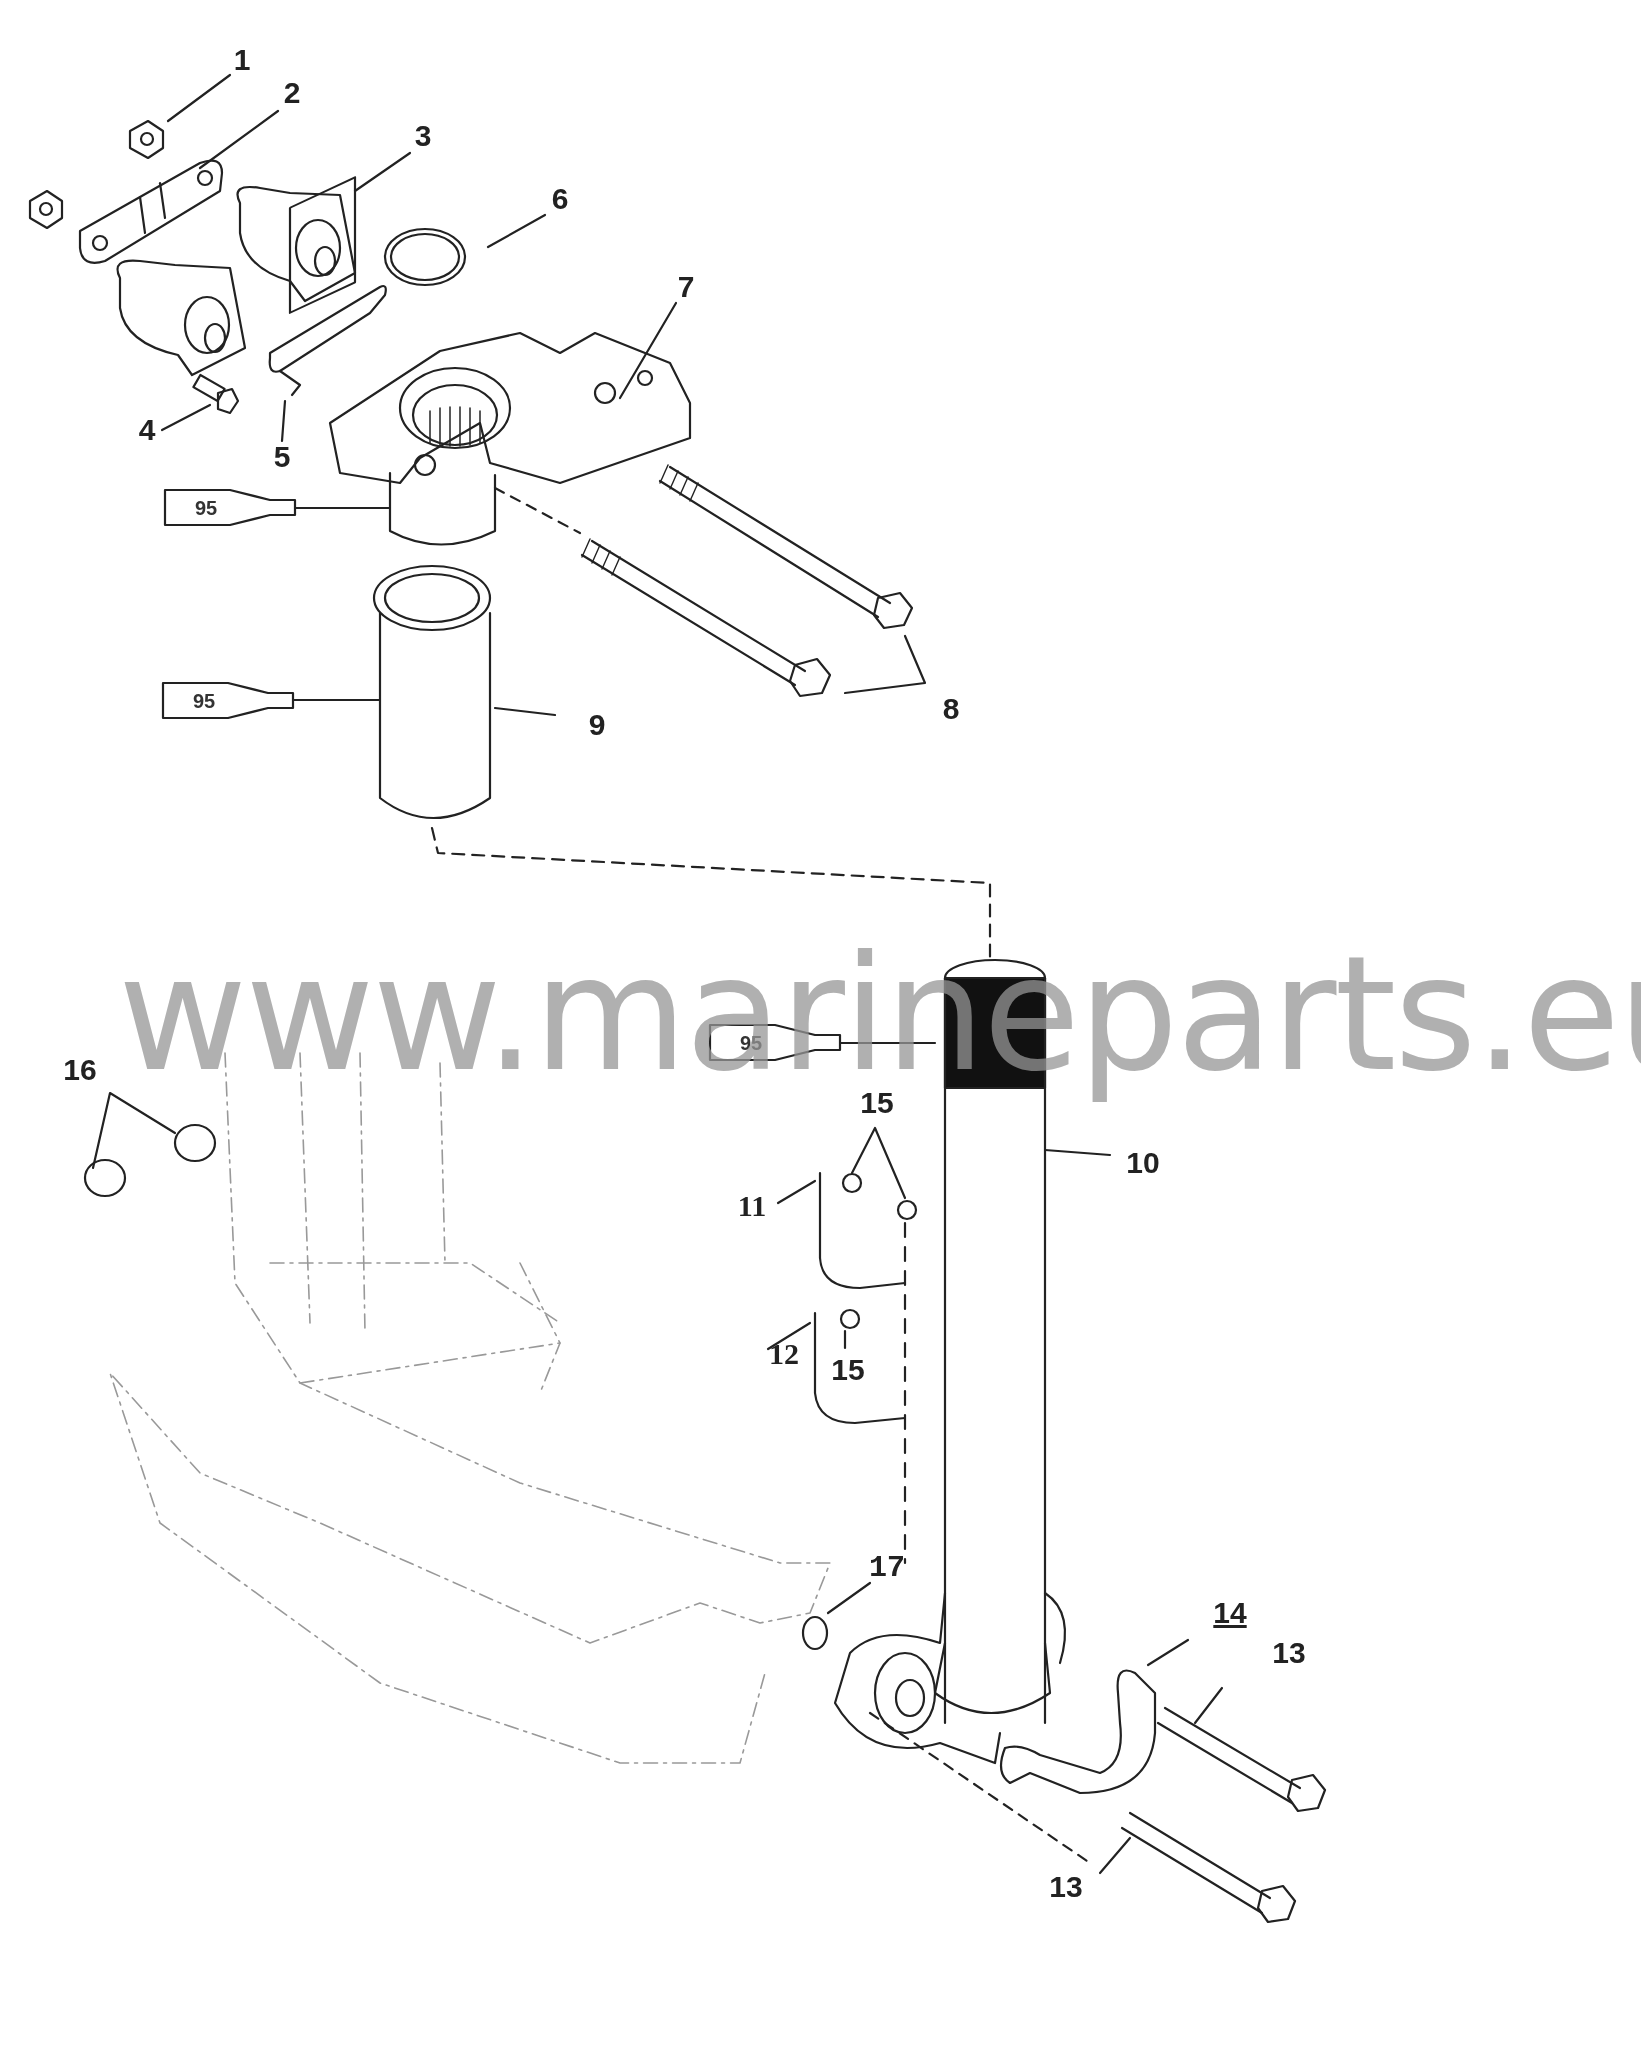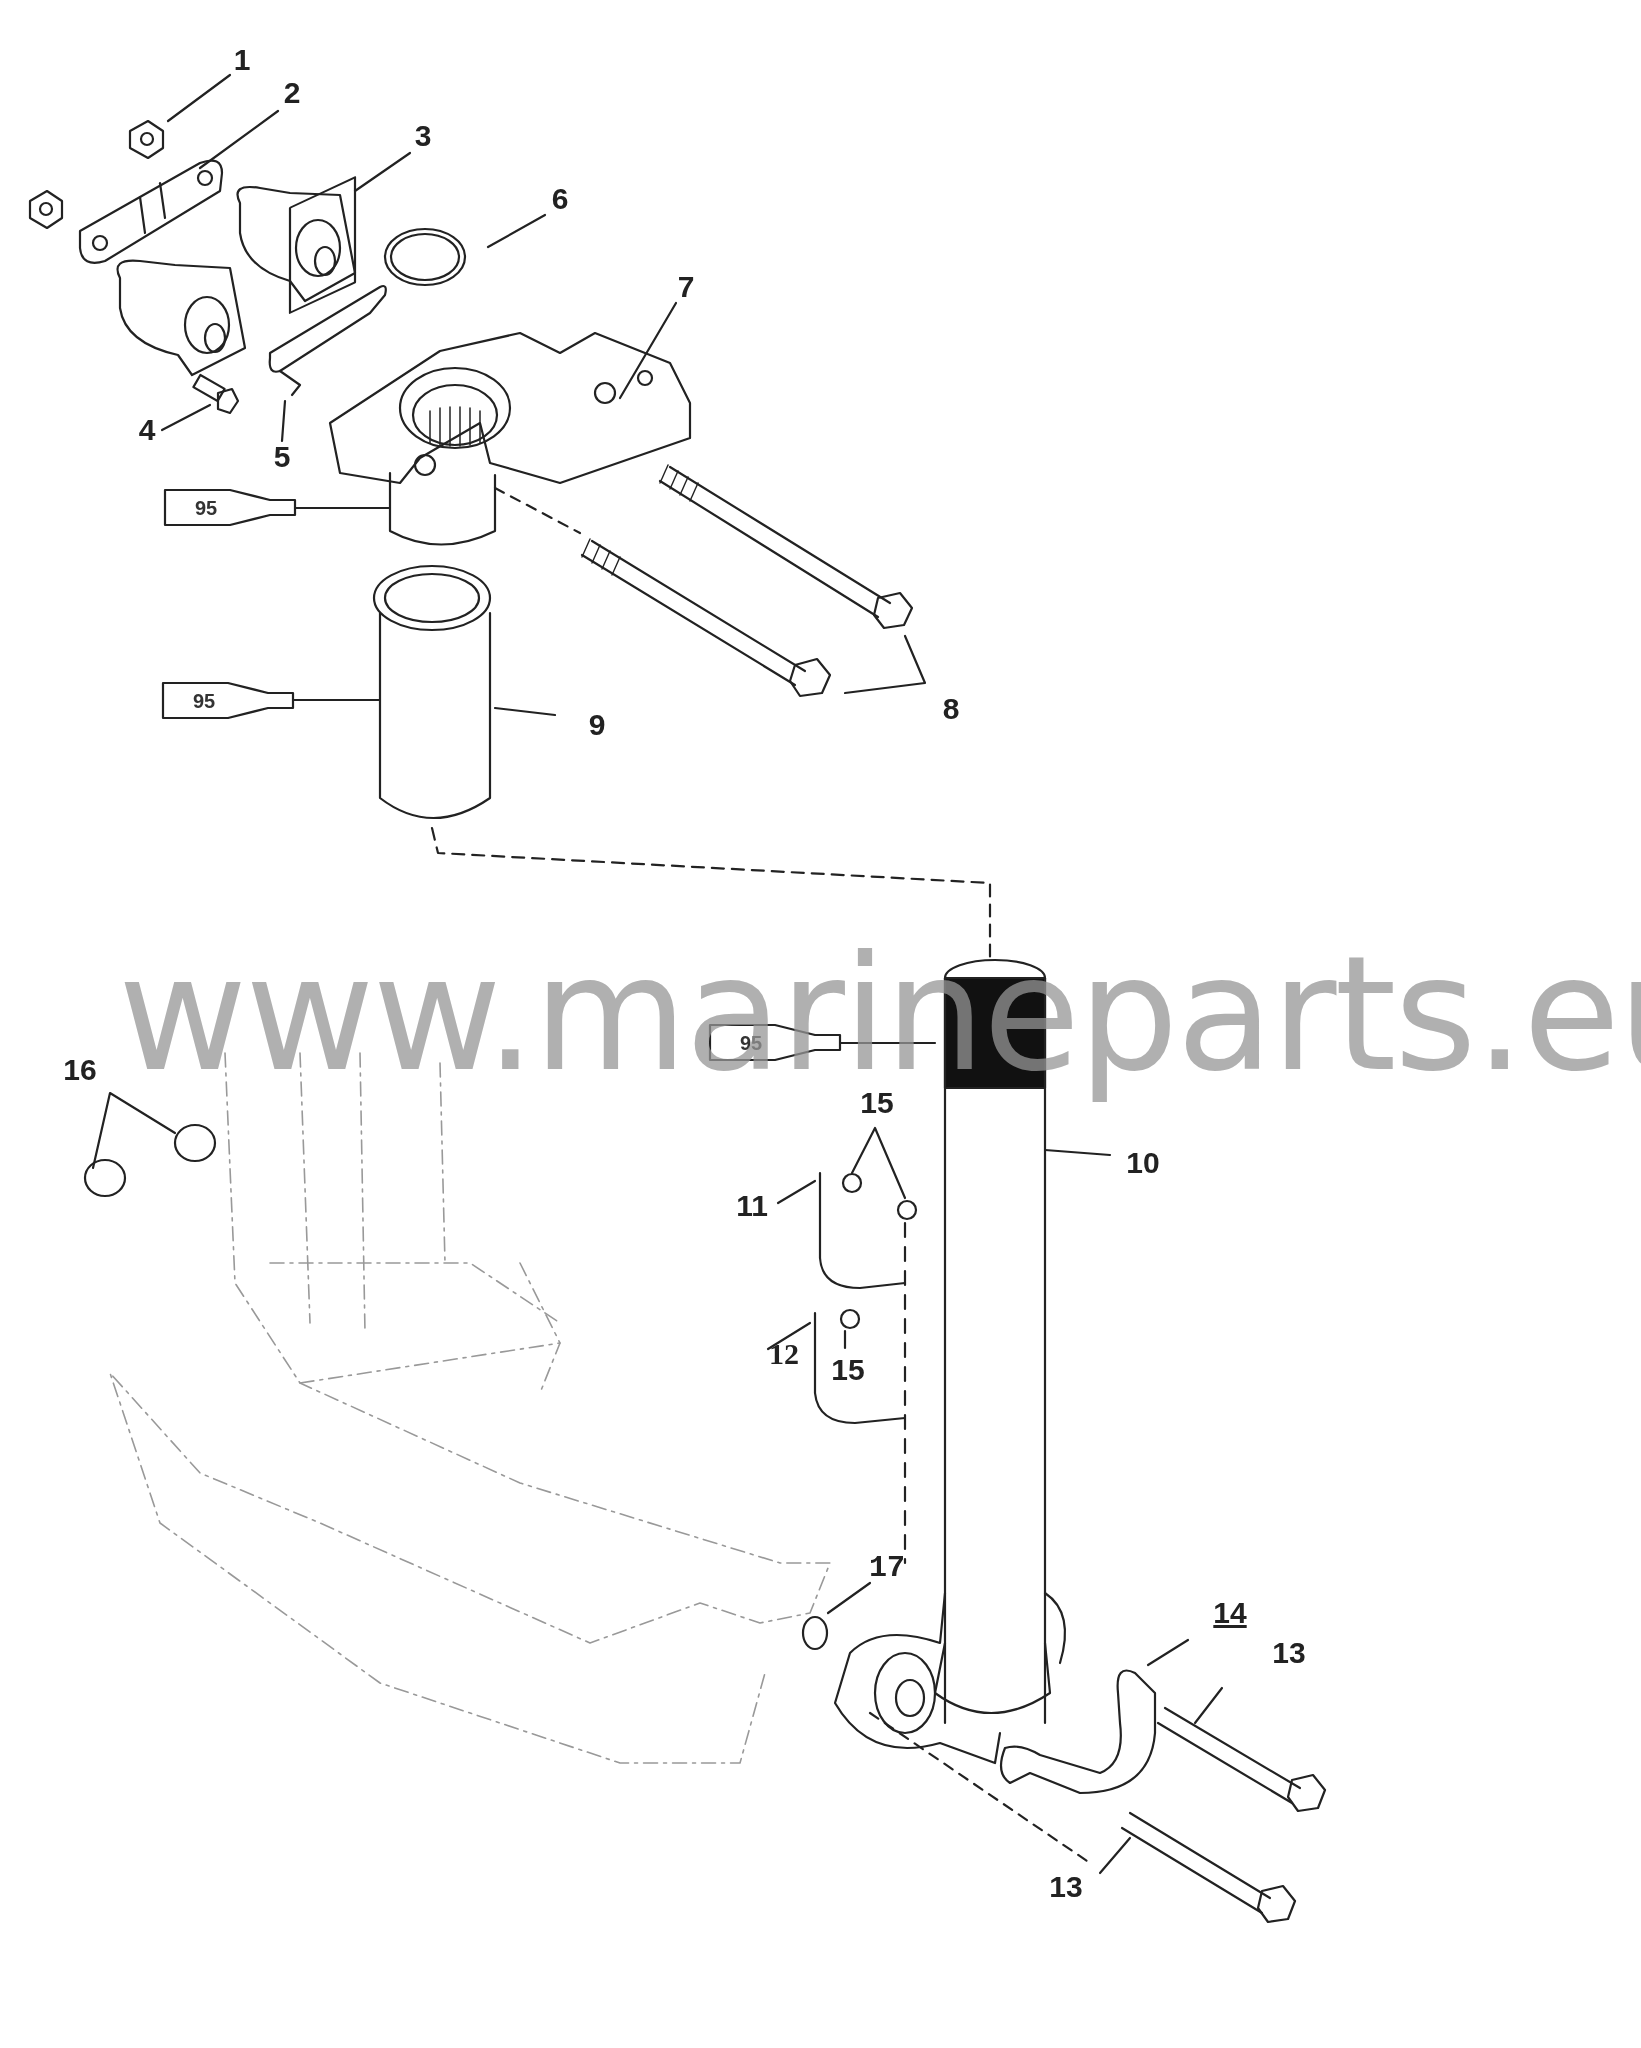--- a/index.html
+++ b/index.html
@@ -176,20 +176,20 @@
     <div class="callout" style="left: 423px; top: 136px;">3</div>
     <div class="callout" style="left: 560px; top: 199px;">6</div>
     <div class="callout" style="left: 686px; top: 287px;">7</div>
     <div class="callout" style="left: 147px; top: 430px;">4</div>
     <div class="callout" style="left: 282px; top: 457px;">5</div>
     <div class="callout" style="left: 951px; top: 709px;">8</div>
     <div class="callout" style="left: 597px; top: 725px;">9</div>
     <div class="callout" style="left: 80px; top: 1070px;">16</div>
     <div class="callout" style="left: 877px; top: 1103px;">15</div>
     <div class="callout" style="left: 1143px; top: 1163px;">10</div>
-    <div class="callout" style="left: 752px; top: 1206px;">11</div>
+    <div class="callout" style="left: 752px; top: 1206px; font-family: Liberation Serif, serif;">11</div>
     <div class="callout" style="left: 784px; top: 1354px; font-family: Liberation Serif, serif;">12</div>
     <div class="callout" style="left: 848px; top: 1370px;">15</div>
     <div class="callout" style="left: 887px; top: 1568px; font-family: Liberation Mono, monospace;">17</div>
     <div class="callout" style="left: 1230px; top: 1613px; text-decoration: underline;">14</div>
     <div class="callout" style="left: 1289px; top: 1653px;">13</div>
     <div class="callout" style="left: 1066px; top: 1887px;">13</div>
   </div>
 
 </body></html>

